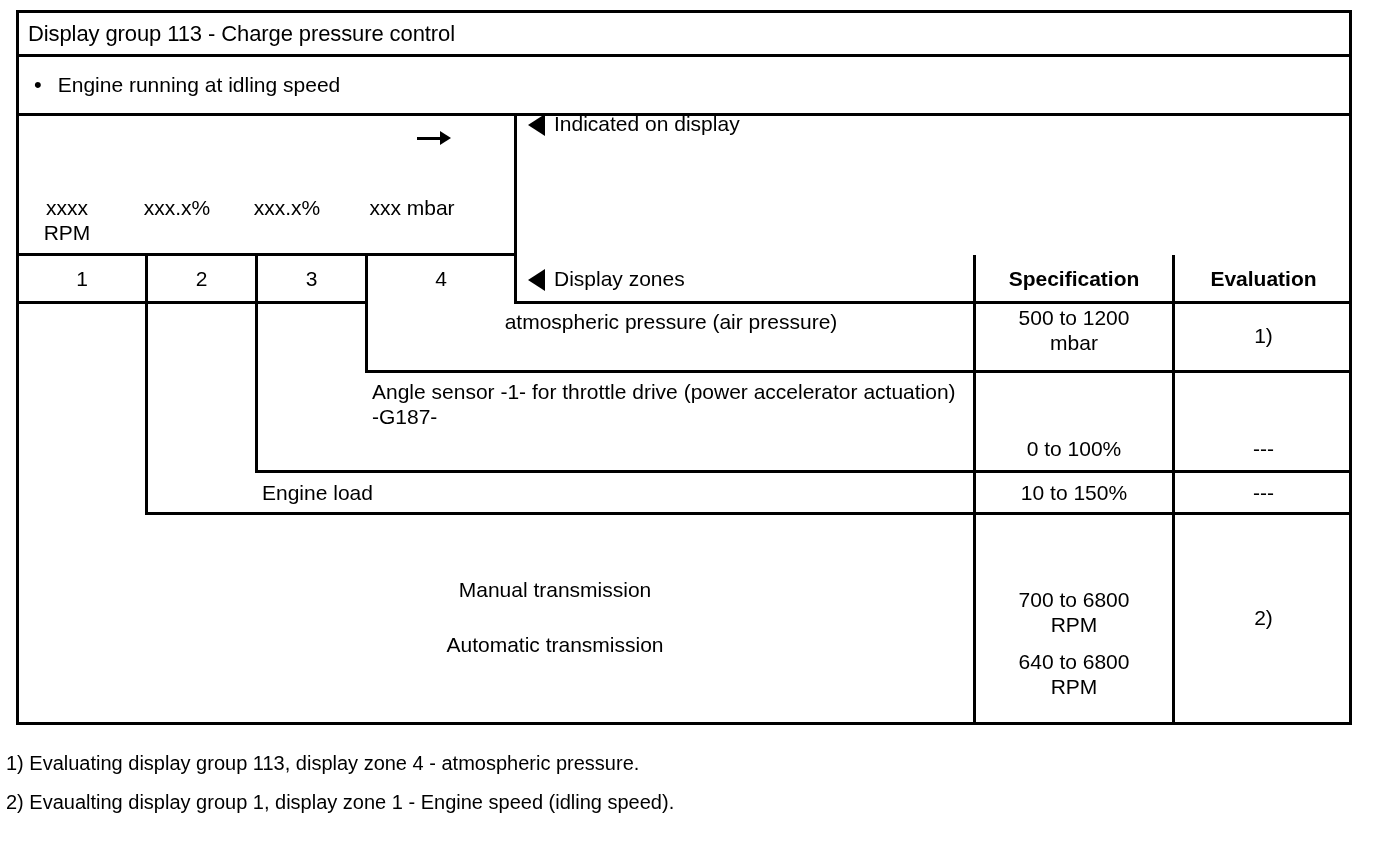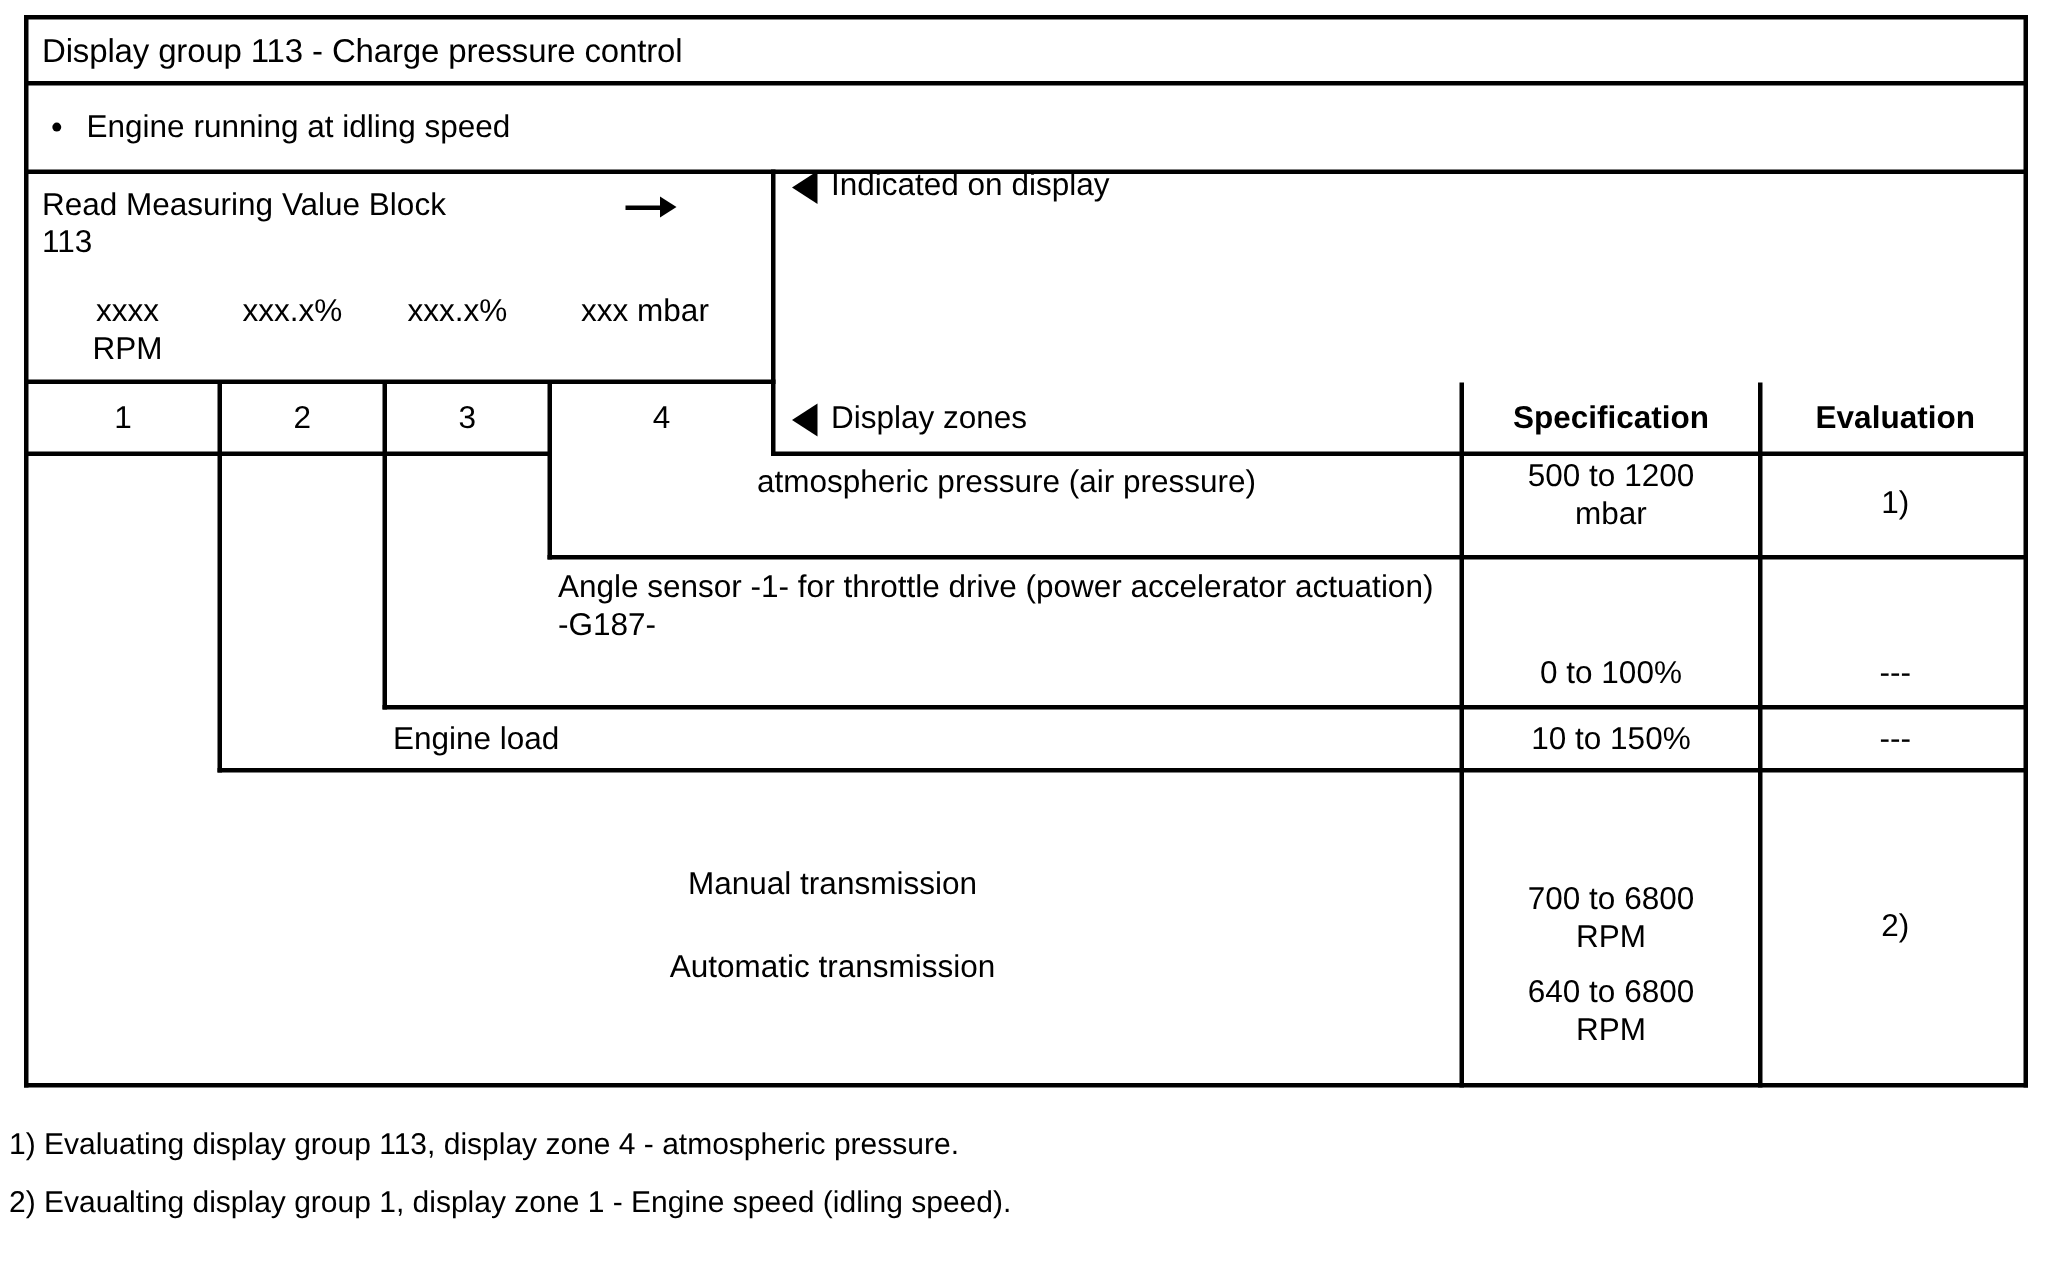--- a/index.html
+++ b/index.html
@@ -179,32 +179,26 @@
     <span class="title-text">Display group 113 - Charge pressure control</span>
   </div>
 
   <div class="cell c-left t-mid" style="left:28px; top:58px; width:1000px; height:55px;">
     <div class="bullet-row">
       <span class="bullet-dot">•</span>
       <span>Engine running at idling speed</span>
     </div>
   </div>
 
-  <div class="cell c-left t-top" style="left:28px; top:125px; width:420px; height:70px;">
-    <div>
-      <div>Read Measuring Value Block</div>
-      <div>113</div>
-    </div>
-  </div>
 
   <div class="cell c-left t-top" style="left:417px; top:128px; width:50px; height:30px;">
     <span class="arrow-right"></span>
   </div>
 
-  <div class="mv-values" style="left:30px; top:196px; width:480px;">
+  <div class="mv-values" style="left:12px; top:196px; width:480px;">
     <div class="mv-item" style="width:110px;">
       <div>xxxx</div>
       <div>RPM</div>
     </div>
     <div class="mv-item" style="width:110px;">
       <div>xxx.x%</div>
     </div>
     <div class="mv-item" style="width:110px;">
       <div>xxx.x%</div>
     </div>

